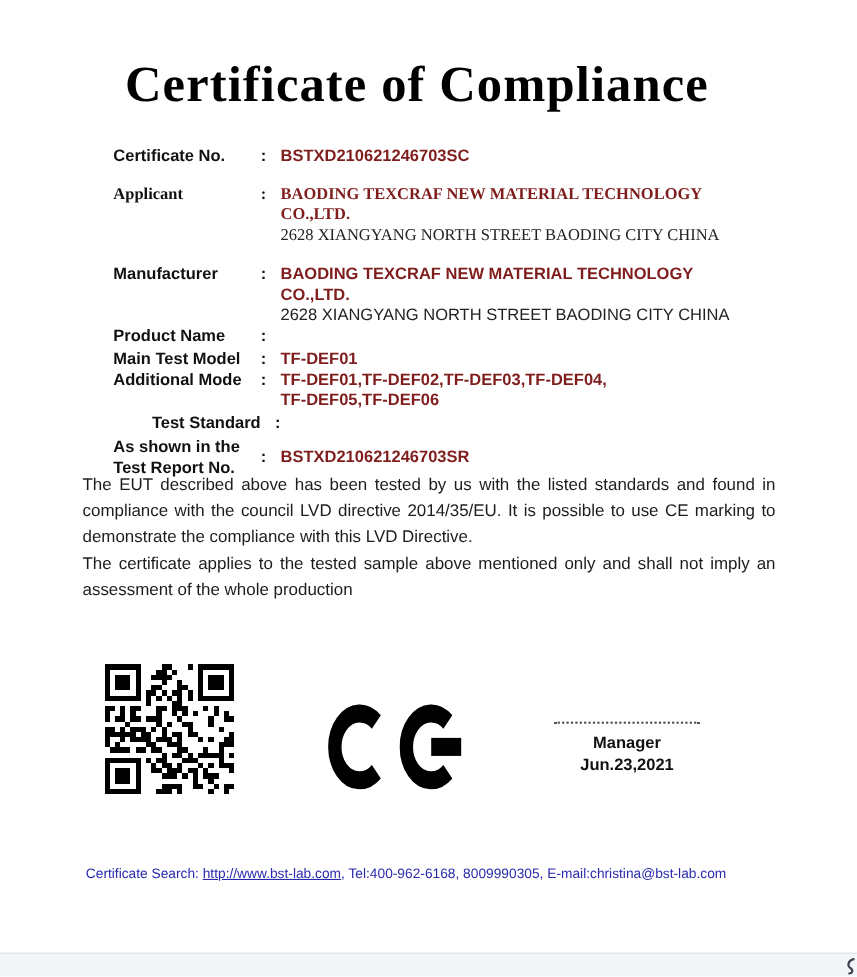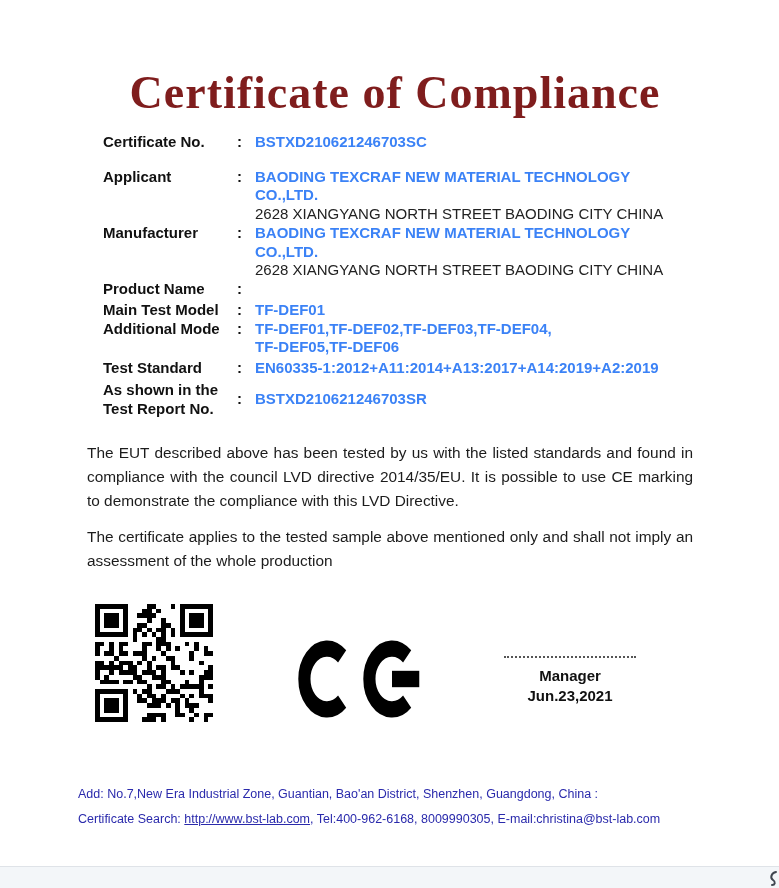--- a/index.html
+++ b/index.html
@@ -7,43 +7,43 @@
     width:779px;height:888px;position:relative;overflow:hidden;
     background:#ffffff;
     font-family:"Liberation Sans","DejaVu Sans",sans-serif;
     color:#1a1a1a;
   }
   .doc{position:absolute;inset:0;}
 
   
   .title{
     position:absolute;top:50px;left:0;width:758px;
-    text-align:center;margin:16px;
+    text-align:center;margin:0;
     font-family:"Liberation Serif","DejaVu Serif",serif;
     font-weight:bold;font-size:46px;letter-spacing:1px;
-    color:#7f1d1d;
+    color:#000000;
   }
 
   
   .fields{position:absolute;top:133px;left:103px;width:600px;font-size:15px;line-height:18.5px;}
   .frow{display:grid;grid-template-columns:134px 18px 1fr;}
   .flabel{font-weight:bold;color:#111;}
   .fcolon{font-weight:bold;color:#111;}
-  .fvals .vb{font-weight:bold;color:#3b82f6;}
+  .fvals .vb{font-weight:bold;color:#7f1d1d;}
   .fvals .vr{font-weight:normal;color:#222;}
   .mb16{margin-bottom:16px;}
-  .mb1{margin-bottom:1px;}
+  .mb1{margin-bottom:18px;font-family:Liberation Serif, serif;}
   .mb3{margin-bottom:3px;}
   .mb2{margin-bottom:2px;}
-  .mb4{margin-bottom:4px;}
+  .mb4{margin-bottom:4px;text-align:right;}
   .center-val .fcolon,.center-val .fvals{display:flex;align-items:center;}
 
   
   .para{position:absolute;top:429px;left:75px;width:630px;font-size:15.4px;line-height:24px;color:#1c1c1c;}
-  .para p{margin:12px;text-align:justify;}
+  .para p{margin:0;text-align:justify;}
 
   
   .qr{position:absolute;top:603px;left:95px;width:118px;height:120px;}
   .qr svg{width:100%;height:100%;shape-rendering:crispEdges;}
 
   
   .ce{position:absolute;top:640px;left:298px;display:flex;gap:7px;}
   .ce svg{display:block;}
 
   
@@ -120,23 +120,20 @@
       <div class="fcolon">:</div>
       <div class="fvals">
         <div class="vb">TF-DEF01,TF-DEF02,TF-DEF03,TF-DEF04,</div>
         <div class="vb">TF-DEF05,TF-DEF06</div>
       </div>
     </div>
 
     <div class="frow mb4">
       <div class="flabel">Test Standard</div>
       <div class="fcolon">:</div>
-      <div class="fvals">
-        <div class="vb">EN60335-1:2012+A11:2014+A13:2017+A14:2019+A2:2019</div>
-      </div>
     </div>
 
     <div class="frow center-val">
       <div class="flabel">As shown in the Test Report No.</div>
       <div class="fcolon">:</div>
       <div class="fvals">
         <div class="vb">BSTXD210621246703SR</div>
       </div>
     </div>
 
@@ -362,21 +359,20 @@
     </svg>
   </div>
 
   <div class="sig">
     <div class="sig-line"></div>
     <div class="sig-role">Manager</div>
     <div class="sig-date">Jun.23,2021</div>
   </div>
 
   <div class="footer">
-    <div class="f-addr">Add: No.7,New Era Industrial Zone, Guantian, Bao'an District, Shenzhen, Guangdong, China :</div>
     <div class="f-search">
       <span>Certificate Search: </span><span class="link">http://www.bst-lab.com</span><span>, Tel:400-962-6168, 8009990305, E-mail:christina@bst-lab.com</span>
     </div>
   </div>
 
 </div>
 
 <div class="bottombar">
   <svg class="corner-icon" viewBox="0 0 22 18" xmlns="http://www.w3.org/2000/svg">
     <path d="M 12 3 C 7 4 6 9 9 11 C 12 13 11 16 8 16" fill="none" stroke="currentColor" stroke-width="2" stroke-linecap="round"></path>

